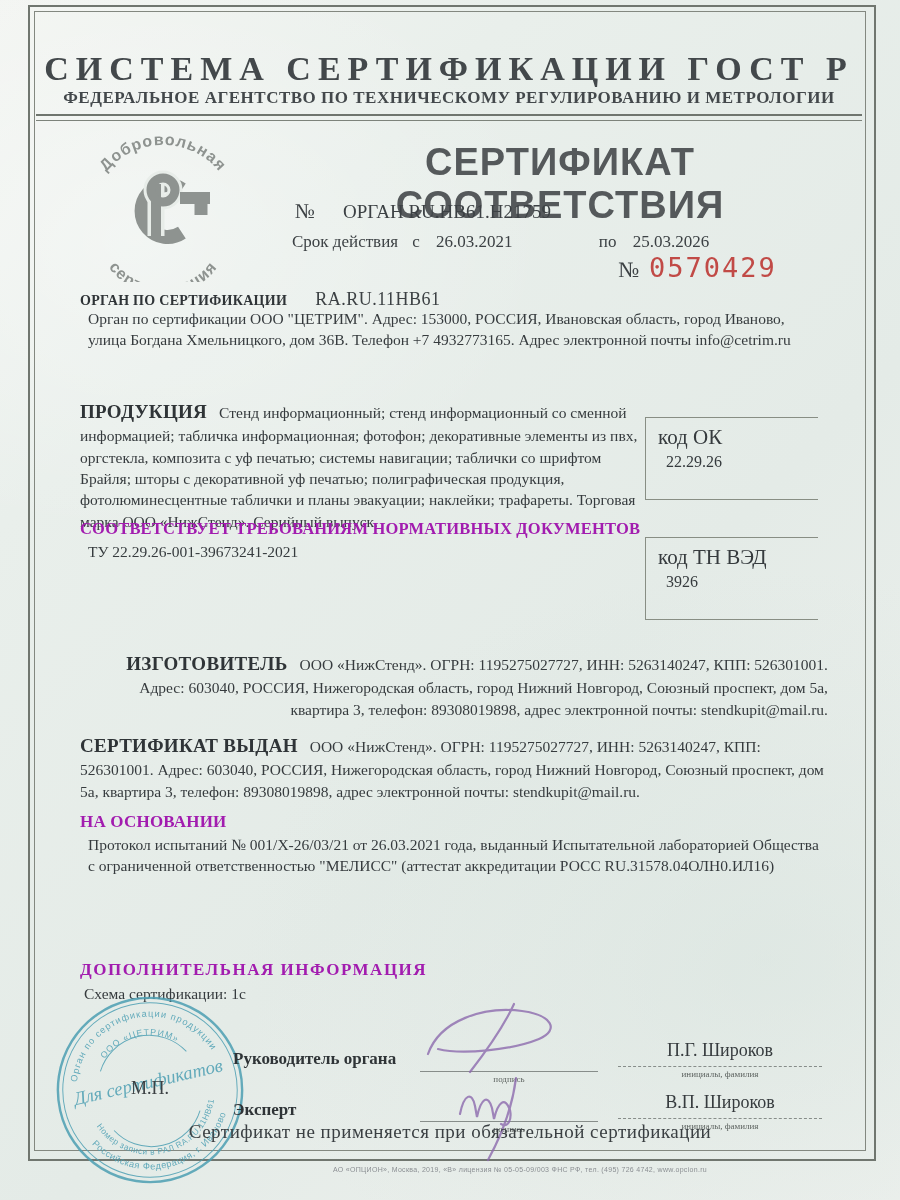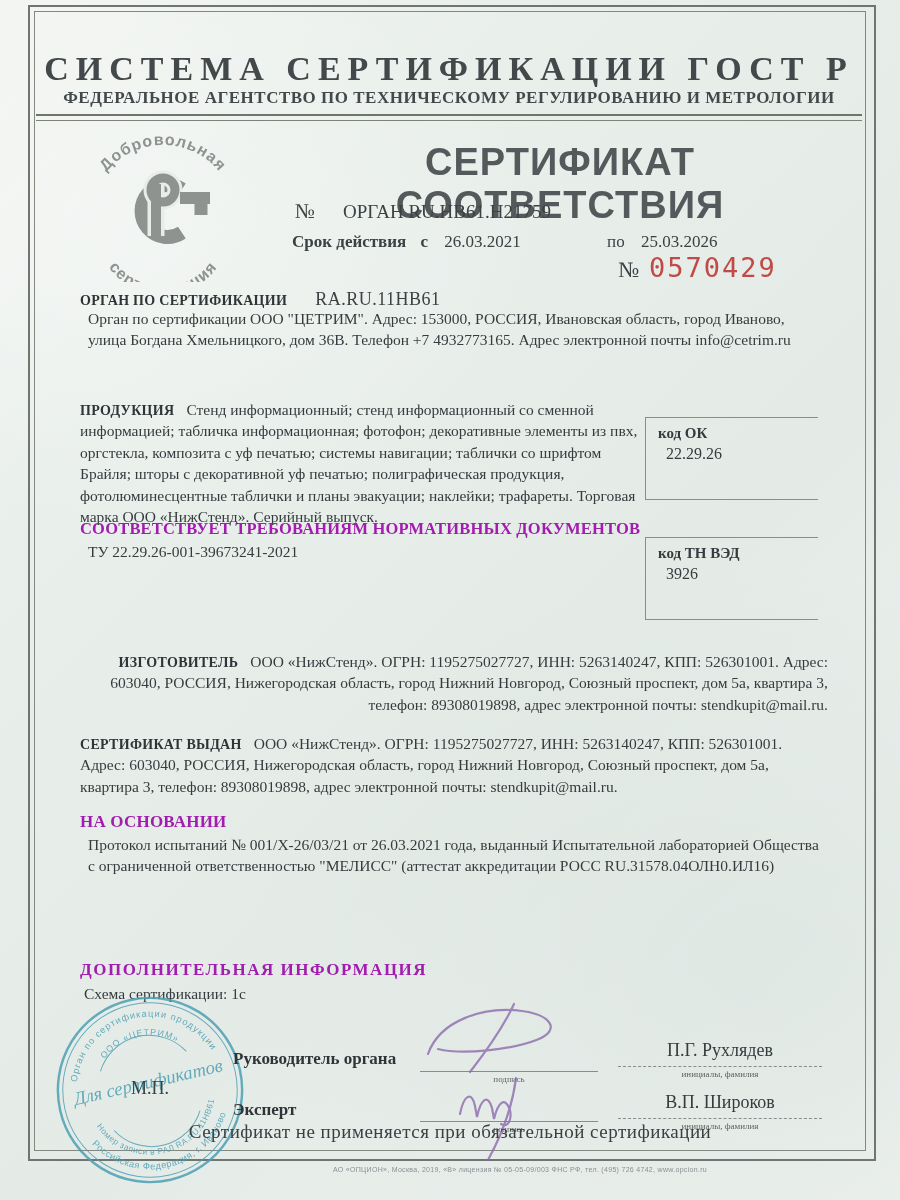--- a/index.html
+++ b/index.html
@@ -18,33 +18,33 @@
   .frame-inner{left:34px;top:11px;width:830px;height:1138px;border:1px solid #838880;}
   .header-sep{left:36px;top:114px;width:826px;height:4px;border-top:2px solid #6f756e;border-bottom:1px solid #7d837b;}
   
   .hdr1{left:36px;top:50px;width:826px;text-align:center;font-size:34px;font-weight:bold;letter-spacing:7px;color:#43484b;}
   .hdr2{left:36px;top:88px;width:826px;text-align:center;font-size:17px;font-weight:bold;letter-spacing:.5px;color:#43484b;}
   
   .title{left:272px;top:141px;width:576px;text-align:center;font-family:"Liberation Sans",sans-serif;font-size:38px;font-weight:bold;letter-spacing:1px;color:#55595b;}
   .no-row{left:295px;top:199px;font-size:19px;color:#3c4144;}
   .no-row .num-sign{font-size:21px;margin-right:28px;}
   .validity{left:292px;top:232px;font-size:17px;color:#3c4144;}
-  .validity .b{font-weight:bold;}
+  .validity .b{font-weight:normal;}
   .validity .date{margin:0 0 0 12px;}
   .validity .po{margin-left:82px;}
   .form-no{left:618px;top:252px;font-size:22px;color:#3c4144;}
   .form-no .red{font-family:"DejaVu Sans Mono",monospace;font-size:27px;letter-spacing:2px;color:#c14a46;margin-left:10px;}
   
-  .lbl{font-weight:bold;font-size:14px;color:#2f3437;letter-spacing:.3px;margin-right:12px;}
+  .lbl{font-weight:bold;font-size:19px;color:#2f3437;letter-spacing:.3px;margin-right:12px;}
   .code-inline{font-size:18px;color:#3c4144;margin-left:16px;letter-spacing:.5px;}
   .para{font-size:15.5px;line-height:1.38;color:#363b3e;margin:0;}
   .heading{font-weight:bold;font-size:16.5px;color:#a21caf;letter-spacing:.2px;}
   
   .codebox{border:1px solid #888e84;border-right:none;background:transparent;padding:7px 10px 8px 12px;}
-  .codebox .cb-label{font-size:15px;color:#363b3e;font-weight:bold;}
+  .codebox .cb-label{font-size:21px;color:#363b3e;}
   .codebox .cb-value{font-size:16px;color:#363b3e;padding-left:8px;margin-top:3px;}
   
   .sig-label{font-weight:bold;font-size:17px;color:#2f3437;}
   .sig-line{border-top:1px solid #878d8a;height:0;}
   .caption{font-size:9px;color:#5d6360;text-align:center;}
   .name{font-size:18px;color:#363b3e;text-align:center;}
   .mp{font-size:18px;color:#3c4144;text-align:center;}
   .footnote{left:140px;top:1121px;width:620px;text-align:center;font-size:19px;letter-spacing:.5px;color:#3a3f42;}
   .fineprint{left:170px;top:1166px;width:700px;text-align:center;font-size:7px;color:#8b8f93;font-family:"Liberation Sans",sans-serif;letter-spacing:.3px;}
 </style>
@@ -164,21 +164,21 @@
       </text>
       <text x="100" y="98" text-anchor="middle" font-family="Liberation Serif, serif" font-style="italic" font-size="19">Для сертификатов</text>
     </g>
   </svg>
 </div>
 <div class="abs mp" style="left:110px;top:1078px;width:80px;">М.П.</div>
 
 <div class="abs sig-label" style="left:233px;top:1049px;">Руководитель органа</div>
 <div class="abs sig-line" style="left:420px;top:1071px;width:178px;"></div>
 <div class="abs caption" style="left:420px;top:1074px;width:178px;">подпись</div>
-<div class="abs name" style="left:622px;top:1040px;width:196px;">П.Г. Рухлядев</div>
+<div class="abs name" style="left:622px;top:1040px;width:196px;">П.Г. Широков</div>
 <div class="abs sig-line" style="left:618px;top:1066px;width:204px;border-top-style:dashed;"></div>
 <div class="abs caption" style="left:618px;top:1069px;width:204px;">инициалы, фамилия</div>
 
 <div class="abs sig-label" style="left:233px;top:1100px;">Эксперт</div>
 <div class="abs sig-line" style="left:420px;top:1121px;width:178px;"></div>
 <div class="abs caption" style="left:420px;top:1124px;width:178px;">подпись</div>
 <div class="abs name" style="left:622px;top:1092px;width:196px;">В.П. Широков</div>
 <div class="abs sig-line" style="left:618px;top:1118px;width:204px;border-top-style:dashed;"></div>
 <div class="abs caption" style="left:618px;top:1121px;width:204px;">инициалы, фамилия</div>
 

